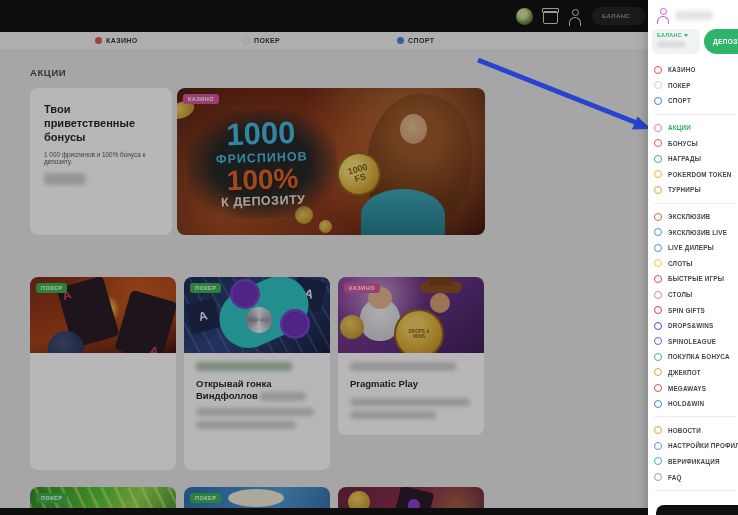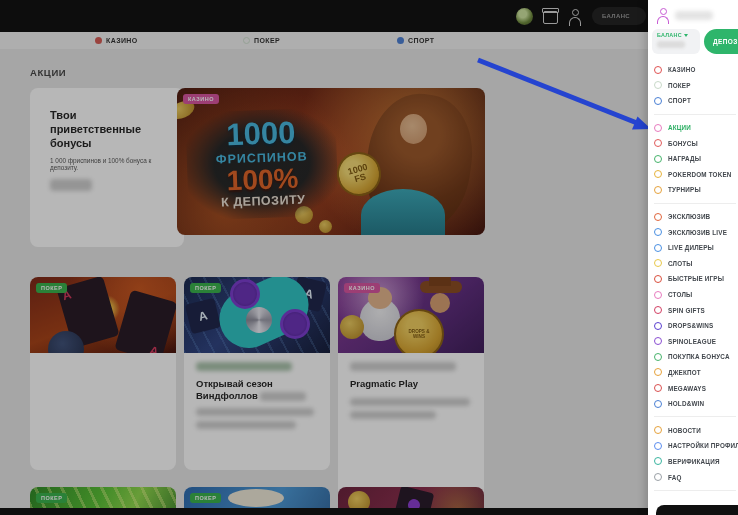--- a/index.html
+++ b/index.html
@@ -27,21 +27,21 @@
   .tab-ic.out{box-sizing:border-box;border:1.4px solid #ccc;background:transparent;}
   
   .main{position:absolute;left:0;top:49px;width:648px;height:466px;background:#e7e7e7;z-index:1;}
   .heading{position:absolute;left:30px;top:18px;font-size:9.5px;font-weight:bold;
     letter-spacing:.6px;color:#444;}
   .card{position:absolute;background:#fff;border-radius:8px;overflow:hidden;}
   .blur{background:#cfcfcf;border-radius:4px;filter:blur(2px);}
   .blur.greenish{background:#a9c3ab;}
   .blur.inline{display:inline-block;vertical-align:middle;}
   
-  .wc{left:30px;top:39px;width:142px;height:147px;padding:6px;}
+  .wc{left:30px;top:39px;width:142px;height:147px;padding:0;}
   .wc-title{margin:15px 14px 0;font-size:11px;line-height:1.25;font-weight:bold;color:#222;width:112px;}
   .wc-sub{margin:7px 14px 0;font-size:6.4px;color:#555;width:118px;}
   .wc-blur{margin:8px 14px 0;width:42px;height:12px;}
   
   .banner{position:absolute;left:177px;top:39px;width:308px;height:147px;border-radius:8px;overflow:hidden;
     background:
       radial-gradient(circle at 78% 30%,rgba(255,170,70,.6),rgba(255,170,70,0) 45%),
       radial-gradient(circle at 15% 85%,rgba(220,110,40,.55),rgba(220,110,40,0) 50%),
       radial-gradient(circle at 50% 50%,#8a2f16 10%,#63200f 55%,#44130a);}
   .badge{position:absolute;top:6px;left:6px;font-size:5.5px;font-weight:bold;color:#fff;
@@ -230,29 +230,29 @@
           <span>A</span>
           </div>
         <div class="spin-body"></div>
         <div class="spin-dot" style="left:46px;top:2px;"></div>
         <div class="spin-dot" style="left:96px;top:32px;"></div>
         <div class="spin-hub"></div>
       </div>
       <div class="pc-body">
         <div class="blur greenish pc-pill"></div>
         <div class="pc-title">
-          <span>Открывай сезон Виндфоллов</span>
+          <span>Открывай гонка Виндфоллов</span>
           <span class="blur inline" style="width:46px;height:9px;"></span>
         </div>
         <div class="blur pc-line" style="width:118px;"></div>
         <div class="blur pc-line" style="width:100px;"></div>
       </div>
     </div>
 
-    <div class="card" style="left:338px;top:228px;width:146px;height:230px;">
+    <div class="card" style="left:338px;top:228px;width:146px;height:158px;">
       <div class="pc-img img-zeus">
         <span class="badge" style="background: rgb(217, 82, 159);">КАЗИНО</span>
         <div class="zbeard"></div>
         <div class="zface"></div>
         <div class="chat"></div>
         <div class="cface"></div>
         <div class="coin-sm" style="left:2px;top:38px;width:24px;height:24px;"></div>
         <div class="zcoin">
           <span>DROPS &amp; WINS</span>
         </div>

